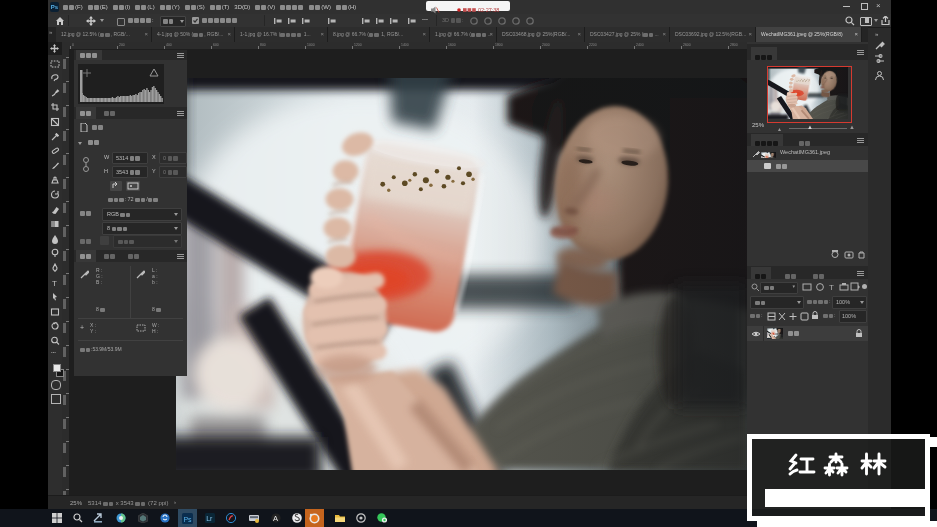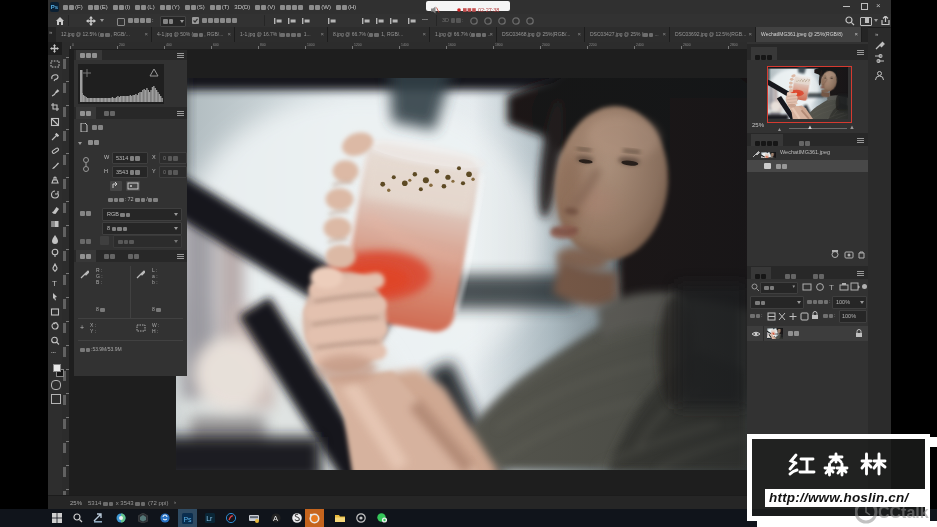--- a/index.html
+++ b/index.html
@@ -898,24 +898,15 @@
    <path d="M6,4 H18 M12,1 V9 M11,5 L7,9 M13,5 L17,9"></path>
    <path d="M1,15 H10 M5.5,11 V22 M5,16 L2,20 M6,16 L9,19"></path>
    <path d="M13,15 H23 M18,11 V22 M17,16 L14,20 M19,16 L22,19"></path>
   </g>
 
   <g transform="translate(80,1)">
    <path d="M1,8 H10 M5.5,1 V21 M5,10 L1,15 M6,10 L10,14"></path>
    <path d="M13,8 H24 M18,1 V21 M17,10 L13,15 M19,10 L24,14"></path>
   </g>
 </svg>
-<div class="abs" style="left:855px;top:499px;width:82px;height:28px;opacity:.55;">
-  <svg width="82" height="28">
-    <circle cx="11" cy="13" r="10" fill="none" stroke="#8f8f8f" stroke-width="3"></circle>
-    <path d="M11,7 v6 l4,3" stroke="#999" stroke-width="1.5" fill="none"></path>
-    <text x="23" y="19" font-family="Liberation Sans" font-size="16" fill="#8f8f8f" font-weight="bold">CCtalk</text>
-  </svg>
+<div class="abs" style="left:765px;top:489px;width:160px;height:18px;background:#fff;"></div>
+
 </div>
-<div class="abs" style="left:765px;top:489px;width:160px;height:18px;background:#fff;"></div>
-<div class="abs txt" style="left:769px;top:490px;color:#111;font-size:13.5px;font-weight:bold;
-  font-style:italic;font-family:'Liberation Sans',sans-serif;letter-spacing:0.2px;">http://www.hoslin.cn/</div>
-
-</div>
 
 </body></html>

